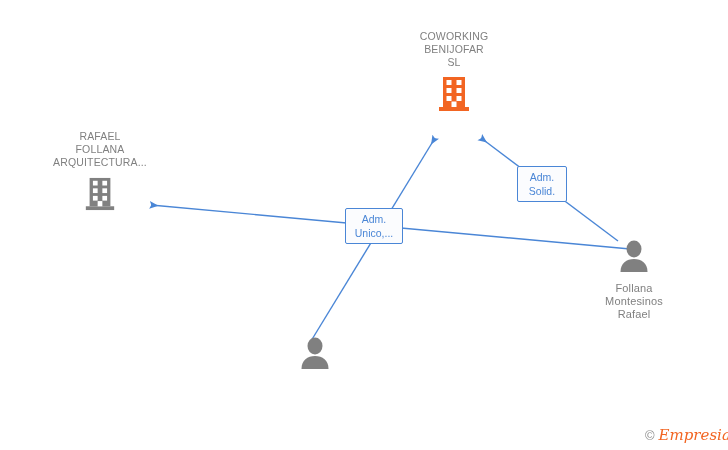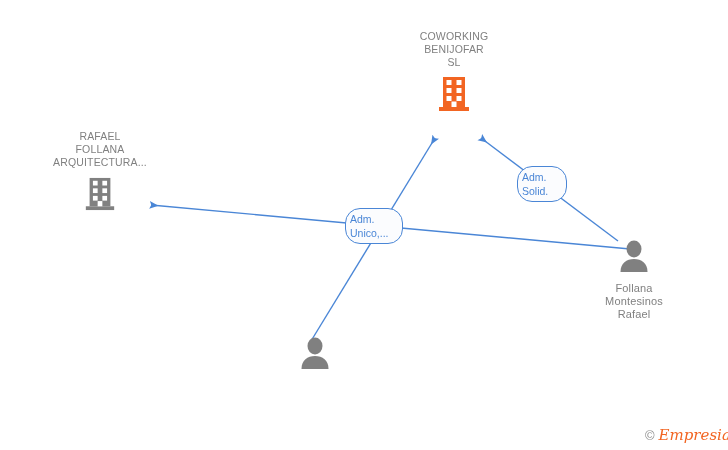--- a/index.html
+++ b/index.html
@@ -83,24 +83,25 @@
   .node-person .node-label {
     margin-top: 6px;
   }
 
   
   .edge-label {
     position: absolute;
     box-sizing: border-box;
     background: #fbfcfe;
     border: 1px solid #4a86d6;
-    border-radius: 15px;
+    border-radius: 2px;
     color: #4a86d6;
     font-size: 10.5px;
     line-height: 14px;
+    text-align: center;
     padding: 3px 4px 4px 4px;
     white-space: pre-line;
   }
   #edge-label-unico {
     left: 345px;
     top: 208px;
     width: 58px;
     height: 36px;
   }
   #edge-label-solid {

